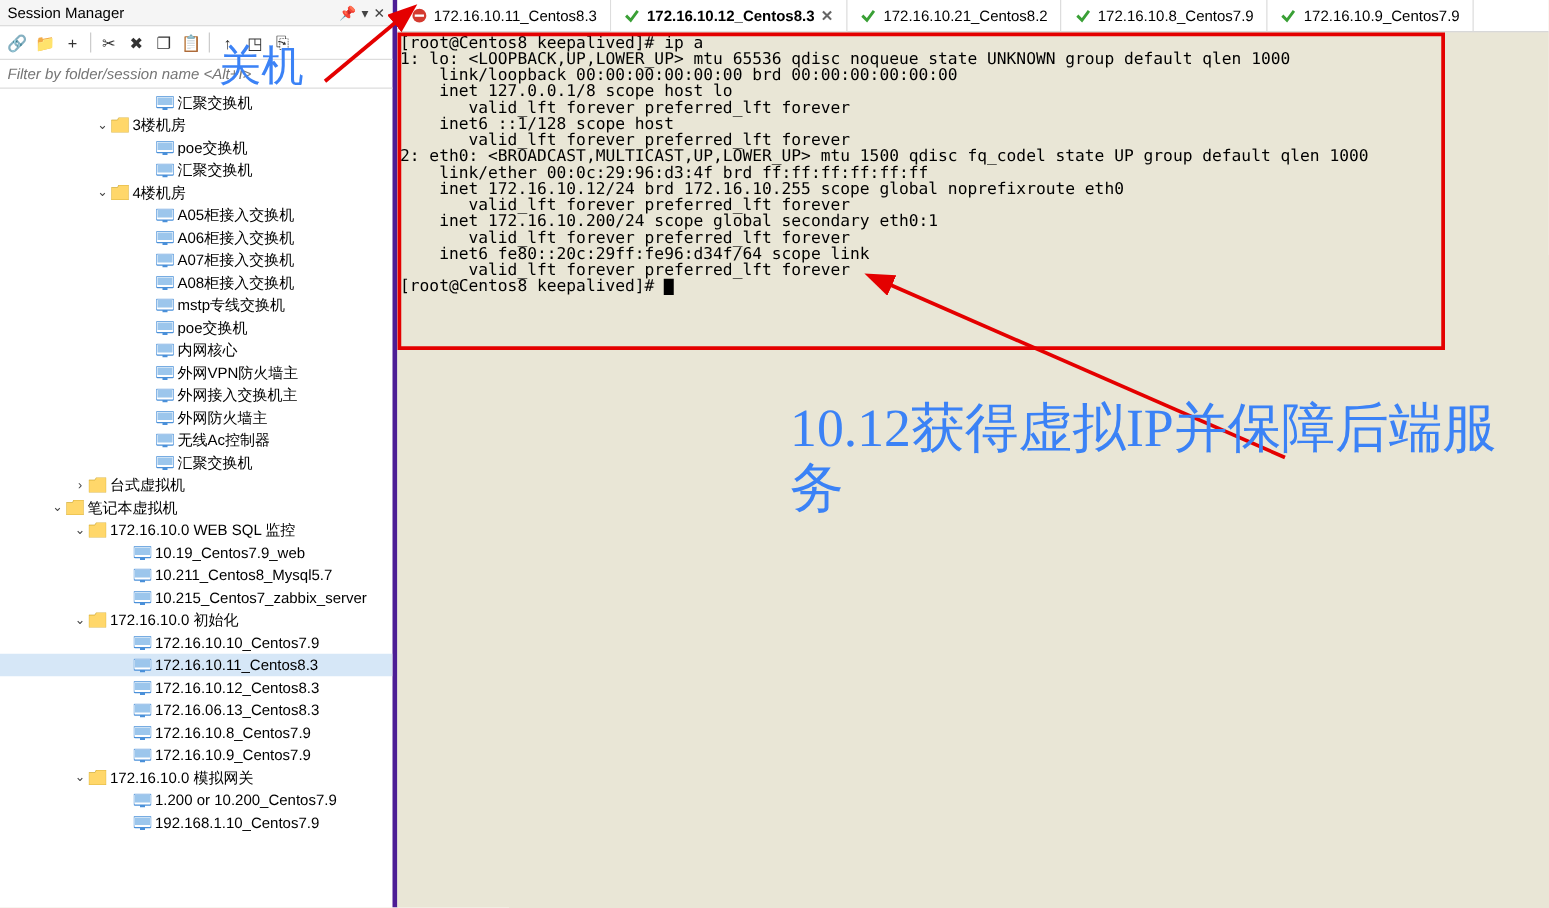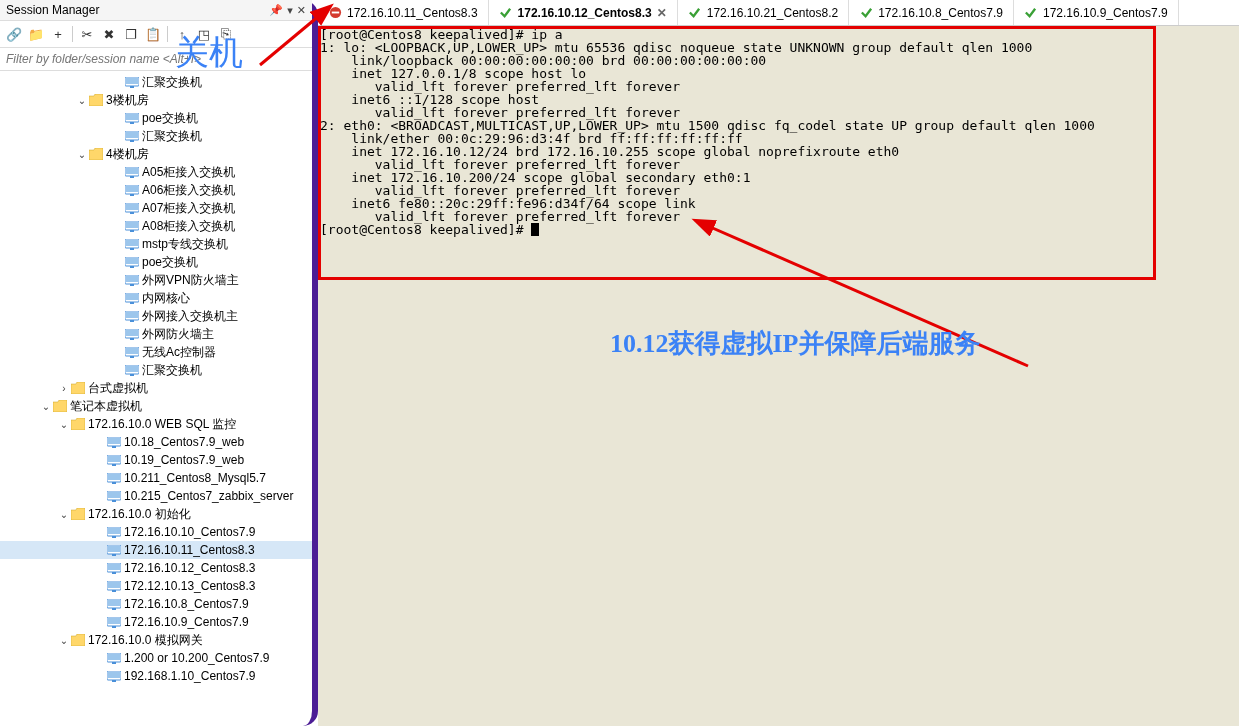--- a/index.html
+++ b/index.html
@@ -1,18 +1,18 @@
 <!DOCTYPE html>
 <html><head>
 <meta charset="utf-8">
 <style>
 * { box-sizing: border-box; margin: 0; padding: 0; }
 body { font-family: "Microsoft YaHei", Tahoma, sans-serif; font-size: 12px; background: #fff; width: 1239px; height: 726px; overflow: hidden; position: relative; }
 .app { display: flex; height: 100%; }
-.left-panel { width: 318px; border-right: 6px solid #4c1d95; display: flex; flex-direction: column; background: #fff; border-radius: 15px; }
+.left-panel { width: 318px; border-right: 4px solid #4c1d95; display: flex; flex-direction: column; background: #fff; }
 .session-header { display: flex; align-items: center; padding: 3px 6px; font-size: 12px; border-bottom: 1px solid #ddd; background: #f5f5f5; }
 .session-header .title { flex: 1; }
 .session-header .pin, .session-header .arr, .session-header .close { cursor: pointer; margin-left: 4px; color: #444; font-size: 11px; }
 .toolbar { display: flex; align-items: center; padding: 3px 4px; border-bottom: 1px solid #ddd; gap: 2px; }
 .tb-btn { width: 20px; height: 20px; display: flex; align-items: center; justify-content: center; cursor: pointer; border: 1px solid transparent; font-size: 13px; color: #333; }
 .tb-sep { width: 1px; height: 16px; background: #ccc; margin: 0 2px; }
 .filter-row { display: flex; align-items: center; border-bottom: 1px solid #ddd; padding: 2px 4px; justify-content: center; }
 .filter-row input { flex: 1; border: none; outline: none; font-size: 12px; font-style: italic; color: #888; padding: 2px; }
 .tree { flex: 1; overflow: auto; padding: 2px 0; }
 .tree-row { display: flex; align-items: center; height: 18px; padding: 0 2px; cursor: default; white-space: nowrap; }
@@ -31,21 +31,21 @@
 .tab.active { font-weight: bold; background: #fff; }
 .tab .tab-ico { width: 14px; height: 14px; display: flex; align-items: center; justify-content: center; }
 .tab .tab-close { font-size: 12px; color: #666; cursor: pointer; }
 .status-open svg, .status-closed svg { width: 13px; height: 13px; }
 .terminal { flex: 1; background: #e9e6d6; font-family: "Consolas","Courier New",monospace; font-size: 13px; line-height: 13px; color: #000; padding: 0; position: relative; }
 .terminal pre { white-space: pre; padding: 2px 4px 0 2px; }
 .highlight-box { position: absolute; border: 3px solid #e40000; pointer-events: none; }
 .hb1 { left: 0px; top: 0px; width: 838px; height: 254px; }
 .annotation { position: absolute; color: #3b82f6; font-family: "Microsoft YaHei"; pointer-events: none; }
 .ann1 { left: 175px; top: 30px; font-size: 34px; font-weight: 400; }
-.ann2 { left: 610px; top: 320px; font-size: 26px; font-weight: 700; line-height: 48px; }
+.ann2 { left: 632px; top: 320px; font-size: 43px; font-weight: 400; line-height: 48px; }
 svg.arrow { position: absolute; pointer-events: none; overflow: visible; }
 .cursor-block { display:inline-block; width:8px; height:13px; background:#000; vertical-align:bottom; }
 </style>
 </head>
 <body>
 
 <div class="app">
   <div class="left-panel">
     <div class="session-header">
       <span class="title">Session Manager</span>
@@ -190,32 +190,32 @@
         </div>
         <div class="tree-row indent-6">
           <span class="twisty none">·</span>
           <span class="ico host">
             <svg viewBox="0 0 14 11">
               <rect x="0" y="0" width="14" height="9" rx="1" fill="#fff" stroke="#4a90d9"></rect>
               <rect x="1" y="1" width="12" height="6" fill="#9cc6ec"></rect>
               <rect x="5" y="9" width="4" height="2" fill="#4a90d9"></rect>
             </svg>
           </span>
+          <span class="tree-label">内网核心</span>
+        </div>
+        <div class="tree-row indent-6">
+          <span class="twisty none">·</span>
+          <span class="ico host">
+            <svg viewBox="0 0 14 11">
+              <rect x="0" y="0" width="14" height="9" rx="1" fill="#fff" stroke="#4a90d9"></rect>
+              <rect x="1" y="1" width="12" height="6" fill="#9cc6ec"></rect>
+              <rect x="5" y="9" width="4" height="2" fill="#4a90d9"></rect>
+            </svg>
+          </span>
           <span class="tree-label">外网VPN防火墙主</span>
-        </div>
-        <div class="tree-row indent-6">
-          <span class="twisty none">·</span>
-          <span class="ico host">
-            <svg viewBox="0 0 14 11">
-              <rect x="0" y="0" width="14" height="9" rx="1" fill="#fff" stroke="#4a90d9"></rect>
-              <rect x="1" y="1" width="12" height="6" fill="#9cc6ec"></rect>
-              <rect x="5" y="9" width="4" height="2" fill="#4a90d9"></rect>
-            </svg>
-          </span>
-          <span class="tree-label">内网核心</span>
         </div>
         <div class="tree-row indent-6">
           <span class="twisty none">·</span>
           <span class="ico host">
             <svg viewBox="0 0 14 11">
               <rect x="0" y="0" width="14" height="9" rx="1" fill="#fff" stroke="#4a90d9"></rect>
               <rect x="1" y="1" width="12" height="6" fill="#9cc6ec"></rect>
               <rect x="5" y="9" width="4" height="2" fill="#4a90d9"></rect>
             </svg>
           </span>
@@ -283,31 +283,20 @@
         </div>
         <div class="tree-row indent-5">
           <span class="twisty none">·</span>
           <span class="ico host">
             <svg viewBox="0 0 14 11">
               <rect x="0" y="0" width="14" height="9" rx="1" fill="#fff" stroke="#4a90d9"></rect>
               <rect x="1" y="1" width="12" height="6" fill="#9cc6ec"></rect>
               <rect x="5" y="9" width="4" height="2" fill="#4a90d9"></rect>
             </svg>
           </span>
-          <span class="tree-label">10.18_Centos7.9_web</span>
-        </div>
-        <div class="tree-row indent-5">
-          <span class="twisty none">·</span>
-          <span class="ico host">
-            <svg viewBox="0 0 14 11">
-              <rect x="0" y="0" width="14" height="9" rx="1" fill="#fff" stroke="#4a90d9"></rect>
-              <rect x="1" y="1" width="12" height="6" fill="#9cc6ec"></rect>
-              <rect x="5" y="9" width="4" height="2" fill="#4a90d9"></rect>
-            </svg>
-          </span>
           <span class="tree-label">10.19_Centos7.9_web</span>
         </div>
         <div class="tree-row indent-5">
           <span class="twisty none">·</span>
           <span class="ico host">
             <svg viewBox="0 0 14 11">
               <rect x="0" y="0" width="14" height="9" rx="1" fill="#fff" stroke="#4a90d9"></rect>
               <rect x="1" y="1" width="12" height="6" fill="#9cc6ec"></rect>
               <rect x="5" y="9" width="4" height="2" fill="#4a90d9"></rect>
             </svg>
@@ -369,21 +358,21 @@
         </div>
         <div class="tree-row indent-5">
           <span class="twisty none">·</span>
           <span class="ico host">
             <svg viewBox="0 0 14 11">
               <rect x="0" y="0" width="14" height="9" rx="1" fill="#fff" stroke="#4a90d9"></rect>
               <rect x="1" y="1" width="12" height="6" fill="#9cc6ec"></rect>
               <rect x="5" y="9" width="4" height="2" fill="#4a90d9"></rect>
             </svg>
           </span>
-          <span class="tree-label">172.12.10.13_Centos8.3</span>
+          <span class="tree-label">172.16.06.13_Centos8.3</span>
         </div>
         <div class="tree-row indent-5">
           <span class="twisty none">·</span>
           <span class="ico host">
             <svg viewBox="0 0 14 11">
               <rect x="0" y="0" width="14" height="9" rx="1" fill="#fff" stroke="#4a90d9"></rect>
               <rect x="1" y="1" width="12" height="6" fill="#9cc6ec"></rect>
               <rect x="5" y="9" width="4" height="2" fill="#4a90d9"></rect>
             </svg>
           </span>

